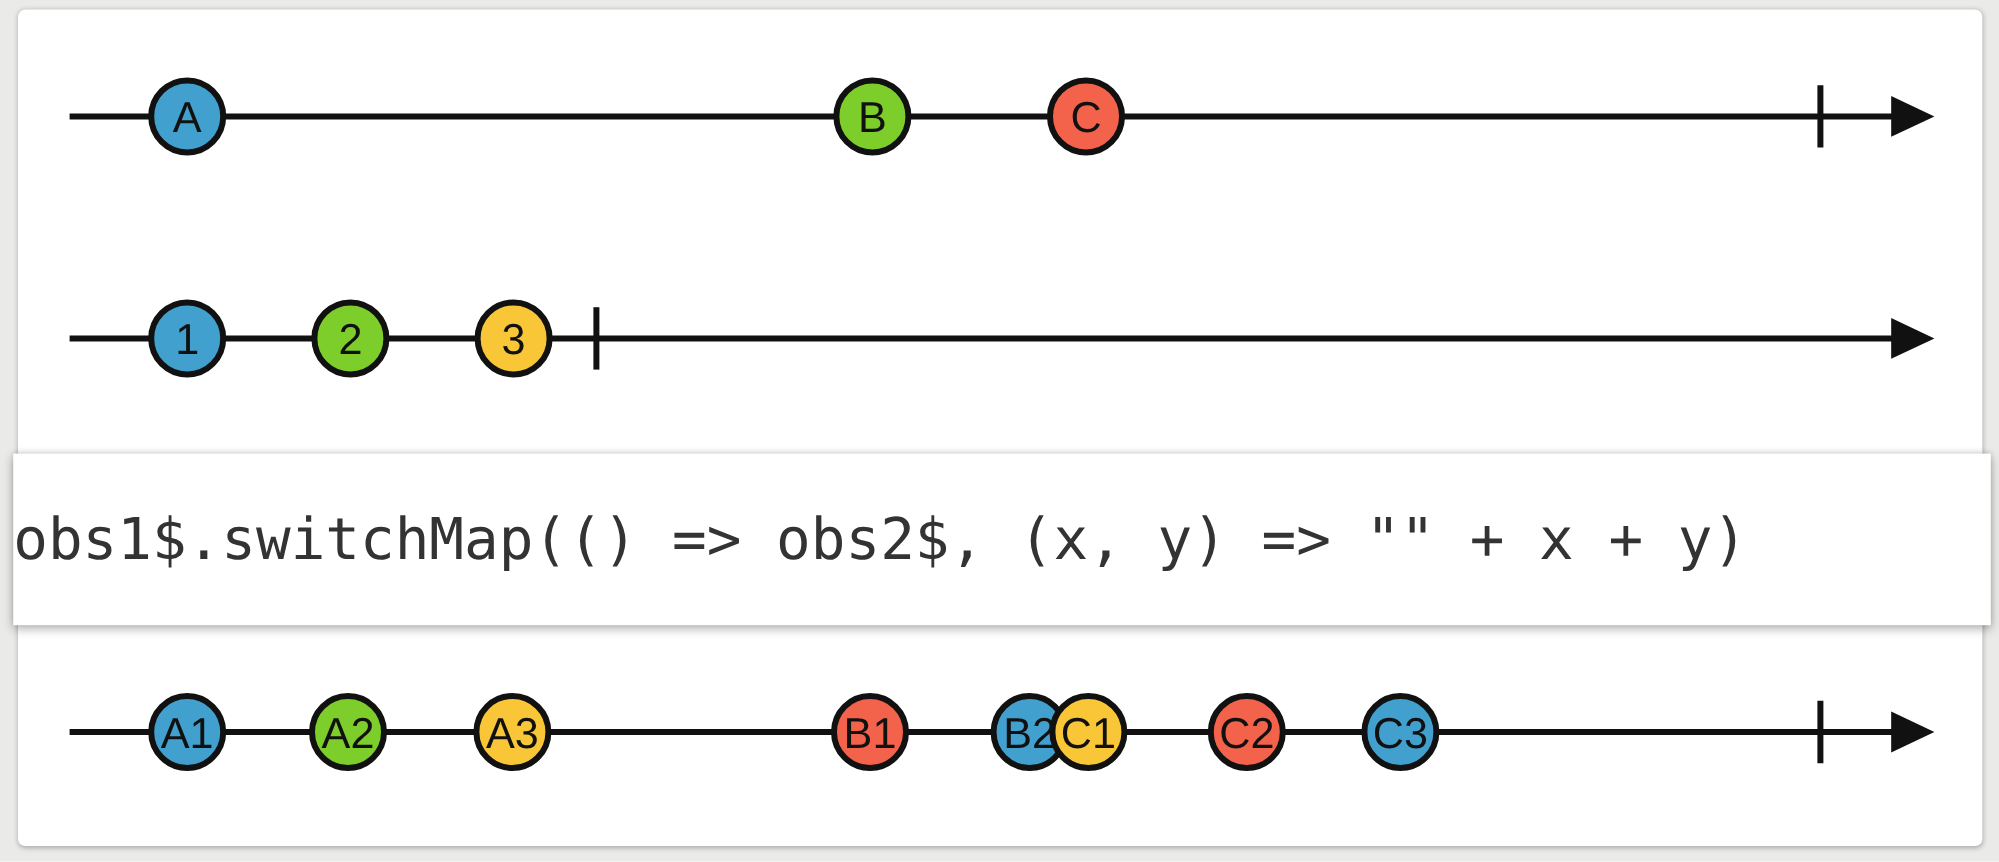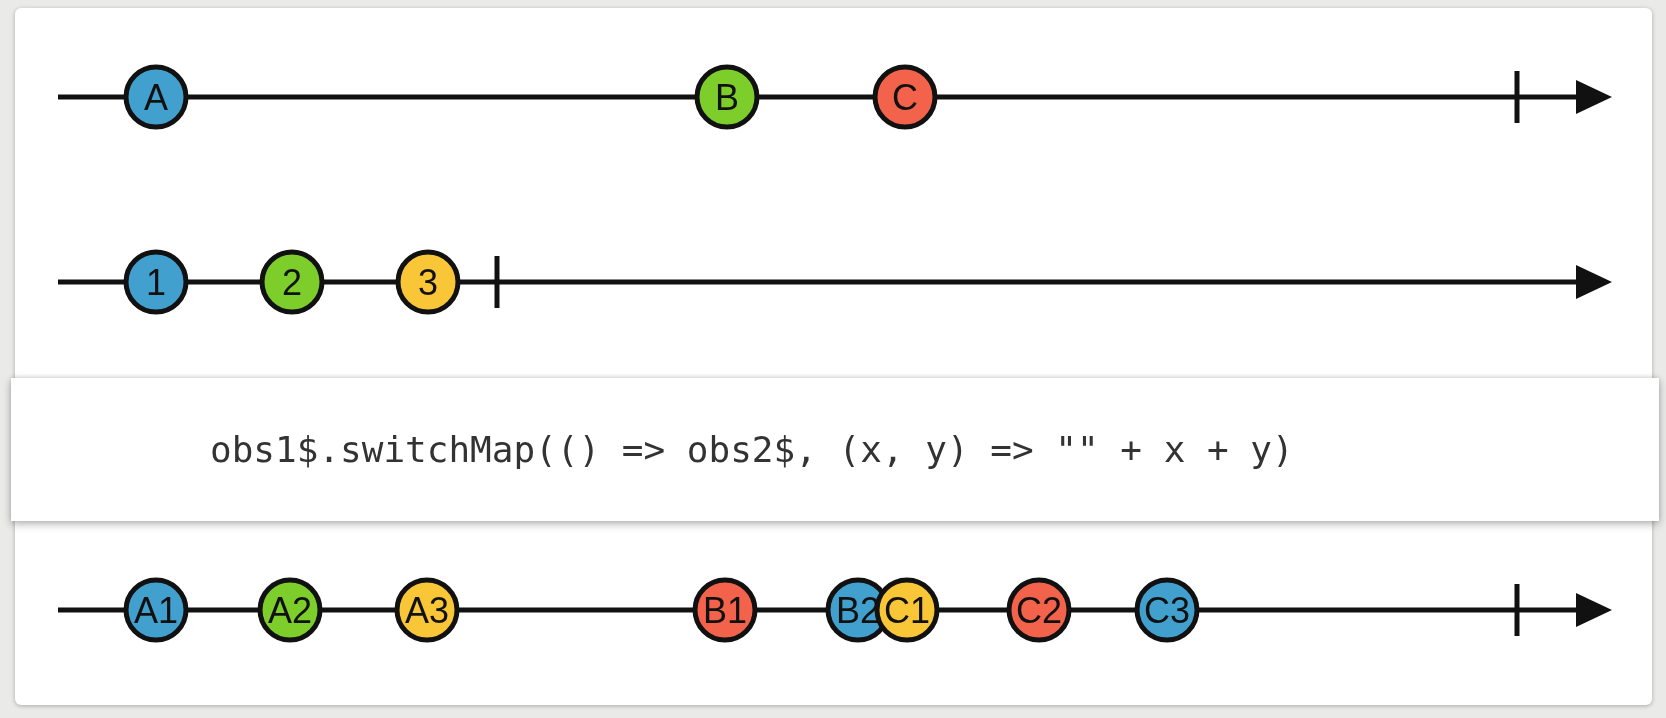--- a/index.html
+++ b/index.html
@@ -38,23 +38,22 @@
     top: 378px;
     width: 1648px;
     height: 143px;
     background: #FFFFFF;
     box-shadow: 0 3px 8px rgba(0,0,0,0.30), 0 -1px 4px rgba(0,0,0,0.10);
     display: flex;
     align-items: center;
     justify-content: flex-start;
   }
   .code-strip code {
-    padding-left: 199px; 
     font-family: "DejaVu Sans Mono", monospace;
-    font-size: 36px;
+    font-size: 48px;
     letter-spacing: 0px;
     color: #333333;
     white-space: pre;
   }
 </style>
 </head>
 <body>
 
 <div class="page">
   <div class="card"></div>

